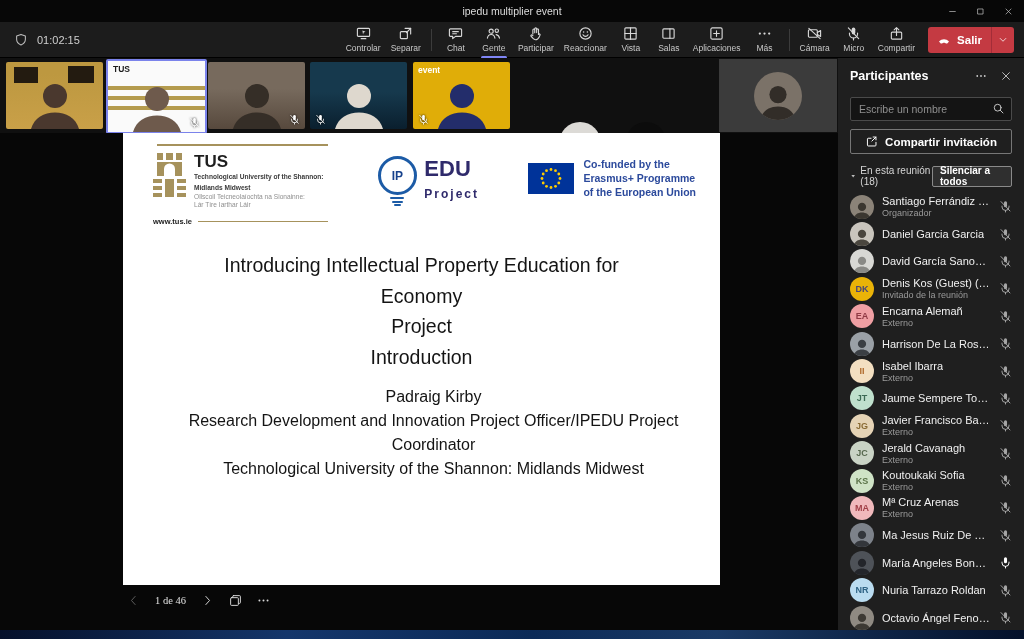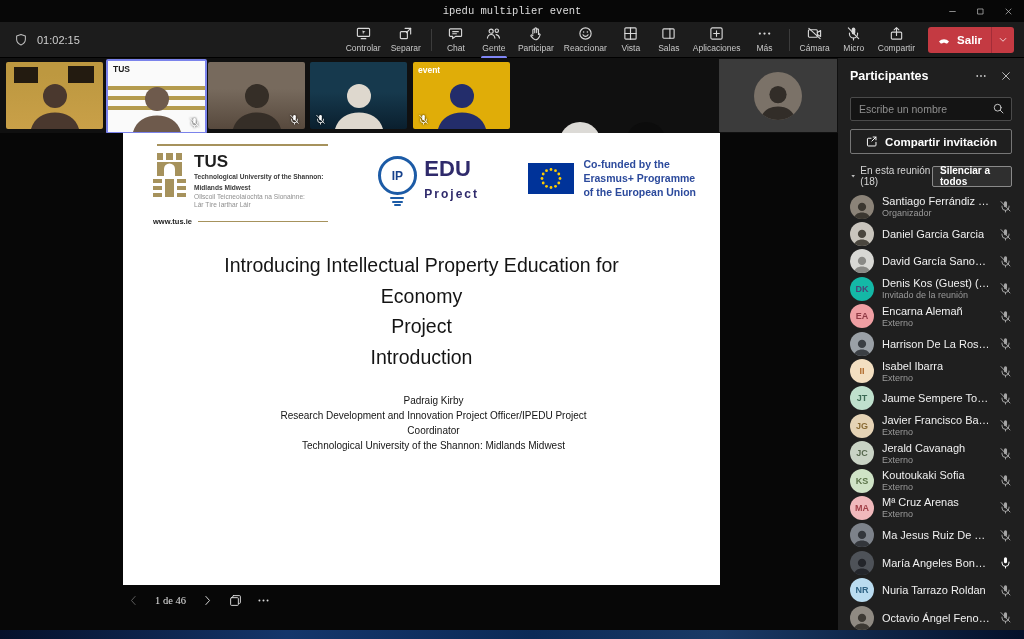--- a/index.html
+++ b/index.html
@@ -2,21 +2,21 @@
 <html><head>
 <meta charset="utf-8">
 <style>
   html,body{margin:0;padding:0;background:#000;}
   .app{position:relative;width:1024px;height:639px;background:#000;overflow:hidden;
        font-family:"Liberation Sans",sans-serif;-webkit-font-smoothing:antialiased;}
   .ic svg{width:100%;height:100%;display:block;}
   .ic{display:inline-block;}
 
   
-  .titlebar{position:absolute;top:0;left:0;right:0;height:22px;background:#070707;font-family:Liberation Mono, monospace;}
+  .titlebar{position:absolute;top:0;left:0;right:0;height:22px;background:#070707;}
   .tb-title{position:absolute;inset:0;display:flex;align-items:center;justify-content:center;
             font-size:10.5px;color:#dcdcdc;}
   .win-controls{position:absolute;right:2px;top:0;height:22px;display:flex;}
   .win-btn{width:28px;height:22px;display:flex;align-items:center;justify-content:center;color:#c9c9c9;}
   .win-btn .ic{width:9px;height:9px;}
 
   
   .toolbar{position:absolute;top:22px;left:0;right:0;height:36px;background:#1c1c1c;
            display:flex;align-items:center;border-bottom:1px solid #000;box-sizing:border-box;}
   .tb-left{display:flex;align-items:center;gap:9px;margin-left:14px;color:#cfcfcf;font-size:11px;}
@@ -100,21 +100,21 @@
   .bulb-base{margin:2px auto 0;display:flex;flex-direction:column;gap:1.5px;align-items:center;}
   .bulb-base i{display:block;height:2px;background:#1c5ba6;border-radius:1px;}
   .bulb-base i:nth-child(1){width:14px;} .bulb-base i:nth-child(2){width:11px;} .bulb-base i:nth-child(3){width:7px;}
   .ipedu-right{padding-top:2px;}
   .ipedu-edu{font-size:22px;font-weight:800;color:#2f2a6b;line-height:1;}
   .ipedu-project{font-size:12px;font-weight:700;letter-spacing:2px;color:#2f2a6b;margin-top:7px;}
   .eu{display:flex;gap:9px;align-items:center;margin-top:13px;}
   .eu-flag{width:46px;height:31px;flex:none;}
   .eu-text{font-size:10.5px;font-weight:700;color:#2c4a9c;line-height:1.35;}
   .slide-title{margin-top:24px;text-align:center;font-size:19.5px;line-height:1.58;color:#141414;}
-  .slide-speaker{margin-top:20px;text-align:center;font-size:10px;line-height:1.5;color:#141414;padding-left:24px;}
+  .slide-speaker{margin-top:12px;text-align:center;font-size:16px;line-height:1.5;color:#141414;padding-left:24px;}
 
   .pager{position:absolute;left:127px;top:461px;display:flex;align-items:center;gap:15px;color:#cfcfcf;font-family:Liberation Serif, serif;}
   .pg-ic{width:13px;height:13px;color:#d8d8d8;}
   .pg-prev{color:#5f5f5f;}
   .pg-label{font-size:10.5px;color:#e0e0e0;}
 
   
   .panel{position:absolute;top:58px;right:0;width:186px;bottom:9px;background:#1f1f1f;
          padding:0 12px;box-sizing:border-box;overflow:hidden;}
   .panel-header{display:flex;align-items:center;margin-top:11px;}
@@ -700,21 +700,21 @@
           <span class="p-mic ic ">
             <svg viewBox="0 0 16 16" fill="none" stroke="currentColor" stroke-width="1.2" stroke-linecap="round" stroke-linejoin="round">
               <rect x="6.1" y="1.5" width="3.8" height="7.5" rx="1.9" fill="currentColor" stroke="none"></rect>
               <path d="M3.7 7.5v1a4.3 4.3 0 0 0 8.6 0v-1"></path>
               <path d="M8 12.8v2"></path>
               <path d="m2.5 2 11 11.5"></path>
             </svg>
           </span>
         </div>
         <div class="p-row">
-          <span class="p-avatar" style="background:#14b8a6;color:#474579;">DK</span>
+          <span class="p-avatar" style="background:#eab308;color:#474579;">DK</span>
           <span class="p-text">
             <span class="p-name" style="display:block">Denis Kos (Guest) (Invitado)</span>
             <span class="p-sub" style="display:block">Invitado de la reunión</span>
           </span>
           <span class="p-mic ic ">
             <svg viewBox="0 0 16 16" fill="none" stroke="currentColor" stroke-width="1.2" stroke-linecap="round" stroke-linejoin="round">
               <rect x="6.1" y="1.5" width="3.8" height="7.5" rx="1.9" fill="currentColor" stroke="none"></rect>
               <path d="M3.7 7.5v1a4.3 4.3 0 0 0 8.6 0v-1"></path>
               <path d="M8 12.8v2"></path>
               <path d="m2.5 2 11 11.5"></path>

